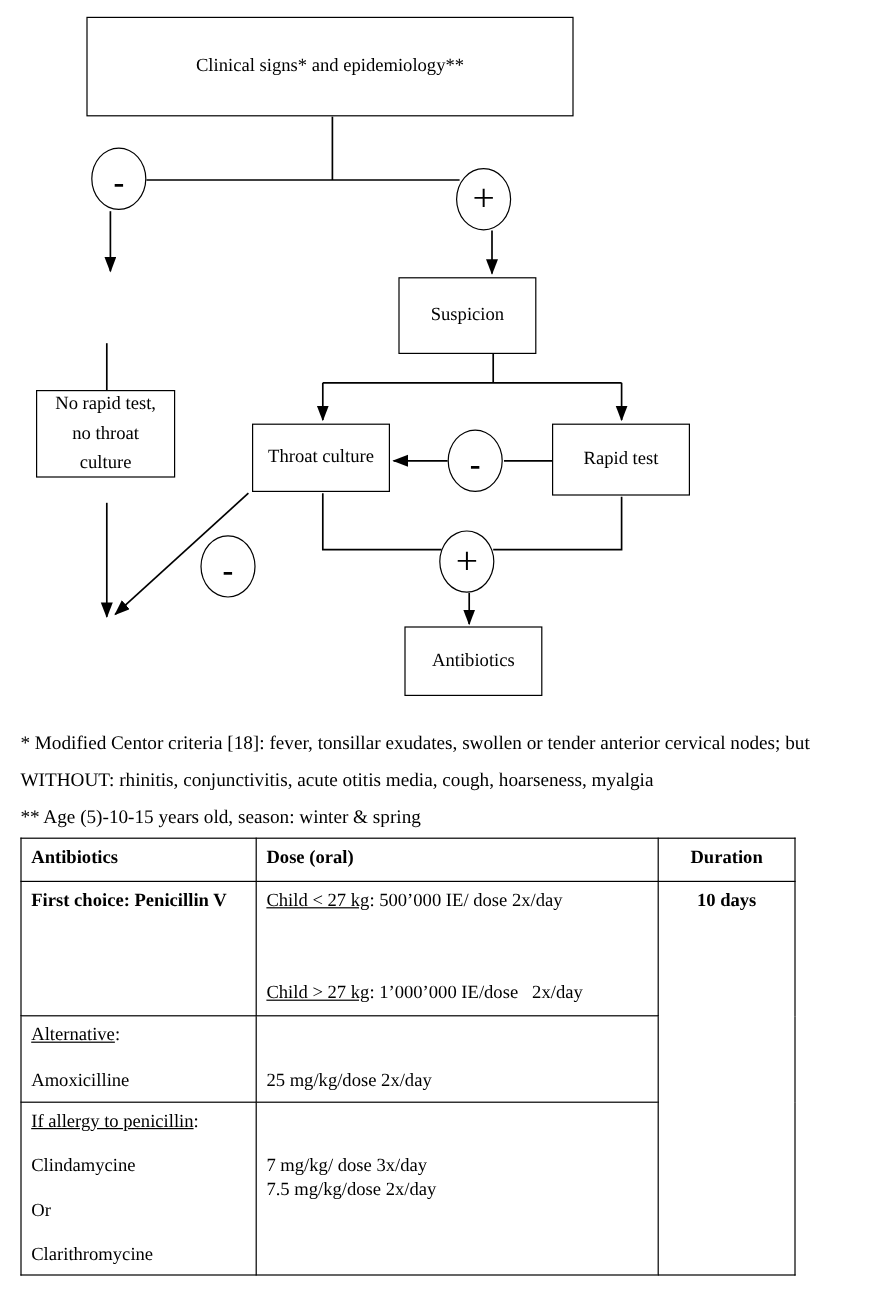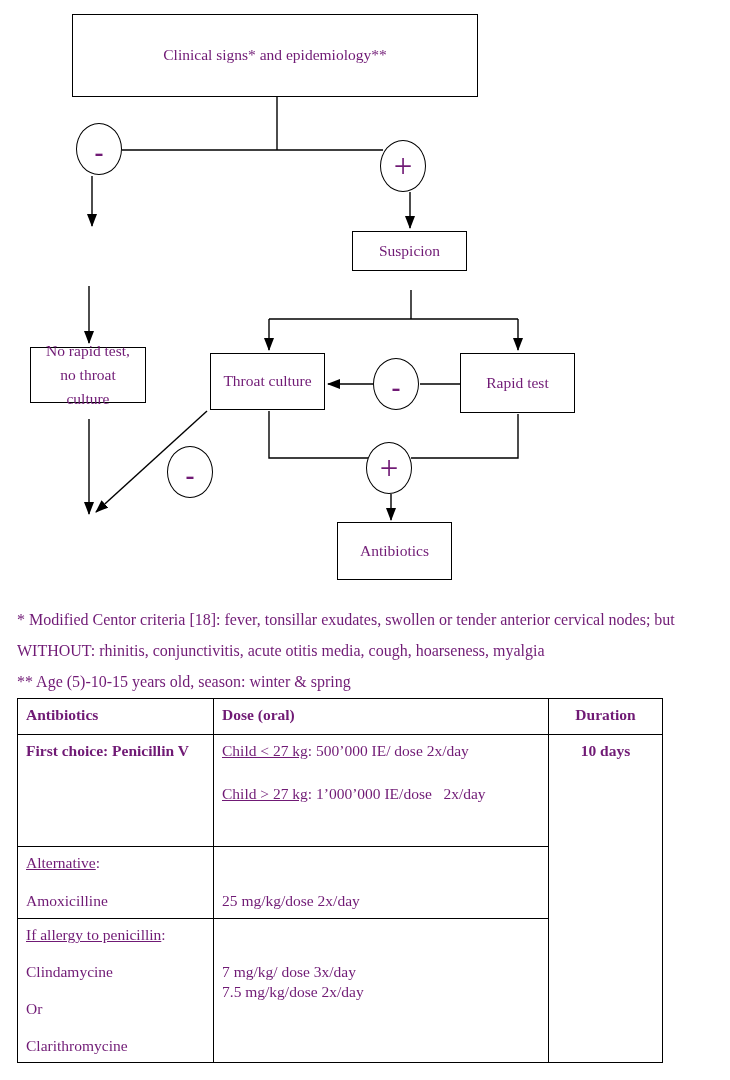--- a/index.html
+++ b/index.html
@@ -1,18 +1,18 @@
 <!DOCTYPE html>
 <html><head>
 <meta charset="utf-8">
 <style>
   html,body { margin:0; padding:0; background:#ffffff; }
   .page {
     position:relative; width:730px; height:1080px;
-    background:#ffffff; color:#701a75;
+    background:#ffffff; color:#000000;
     font-family:"Liberation Serif", "DejaVu Serif", serif;
     overflow:hidden;
   }
   
   .connectors { position:absolute; left:0; top:0; width:730px; height:1080px; }
   .fc-box {
     position:absolute; box-sizing:border-box;
     border:1.5px solid #000; background:#fff;
     display:flex; align-items:center; justify-content:center;
     text-align:center; font-size:15.5px; line-height:1.7;
@@ -42,21 +42,21 @@
   tr.hdr td { font-weight:700; }
   .ctr  { text-align:center; }
   .bold { font-weight:700; }
   .u    { text-decoration:underline; }
   .pre  { white-space:pre-wrap; }
   td.dur { vertical-align:middle; text-align:center; font-weight:700; }
   .mt17 { margin-top:17px; }
   .mt18 { margin-top:18px; }
   .mt37 { margin-top:37px; }
   .mt38 { margin-top:38px; }
-  .mt52 { margin-top:23px; }
+  .mt52 { margin-top:57px; }
   .mt54 { }
 </style>
 </head>
 <body>
 
 <div class="page">
 
   <svg class="connectors" width="730" height="1080" viewBox="0 0 730 1080">
     <defs>
       <marker id="arw" markerWidth="16" markerHeight="12" refX="12" refY="5" orient="auto" markerUnits="userSpaceOnUse">
@@ -81,25 +81,25 @@
       <path d="M89,419 V514" marker-end="url(#arw)"></path>
       <path d="M207,411 L96,512" marker-end="url(#arw)"></path>
     </g>
   </svg>
 
   <div class="fc-box" style="left:72px; top:14px; width:406px; height:83px;">
     <span>Clinical signs* and epidemiology**</span>
   </div>
 
 
-  <div class="fc-box" style="left:352px; top:231px; width:115px; height:40px;">
+  <div class="fc-box" style="left:332px; top:231px; width:115px; height:64px;">
     <span>Suspicion</span>
   </div>
 
-  <div class="fc-box" style="left:30px; top:347px; width:116px; height:56px; line-height:1.55;">
+  <div class="fc-box" style="left:30px; top:325px; width:116px; height:73px; line-height:1.55;">
     <span>No rapid test, no throat culture</span>
   </div>
 
   <div class="fc-box" style="left:210px; top:353px; width:115px; height:57px;">
     <span>Throat culture</span>
   </div>
 
   <div class="fc-box" style="left:460px; top:353px; width:115px; height:60px;">
     <span>Rapid test</span>
   </div>

